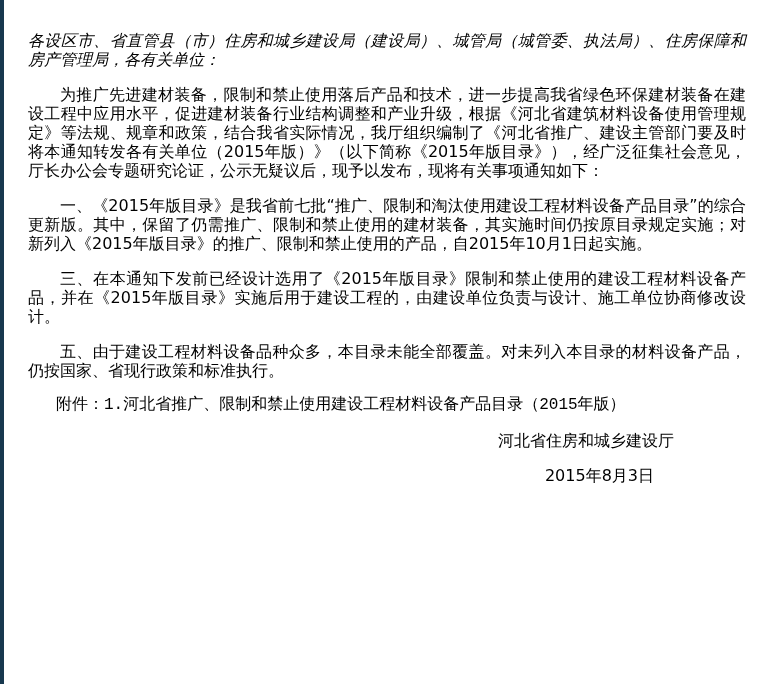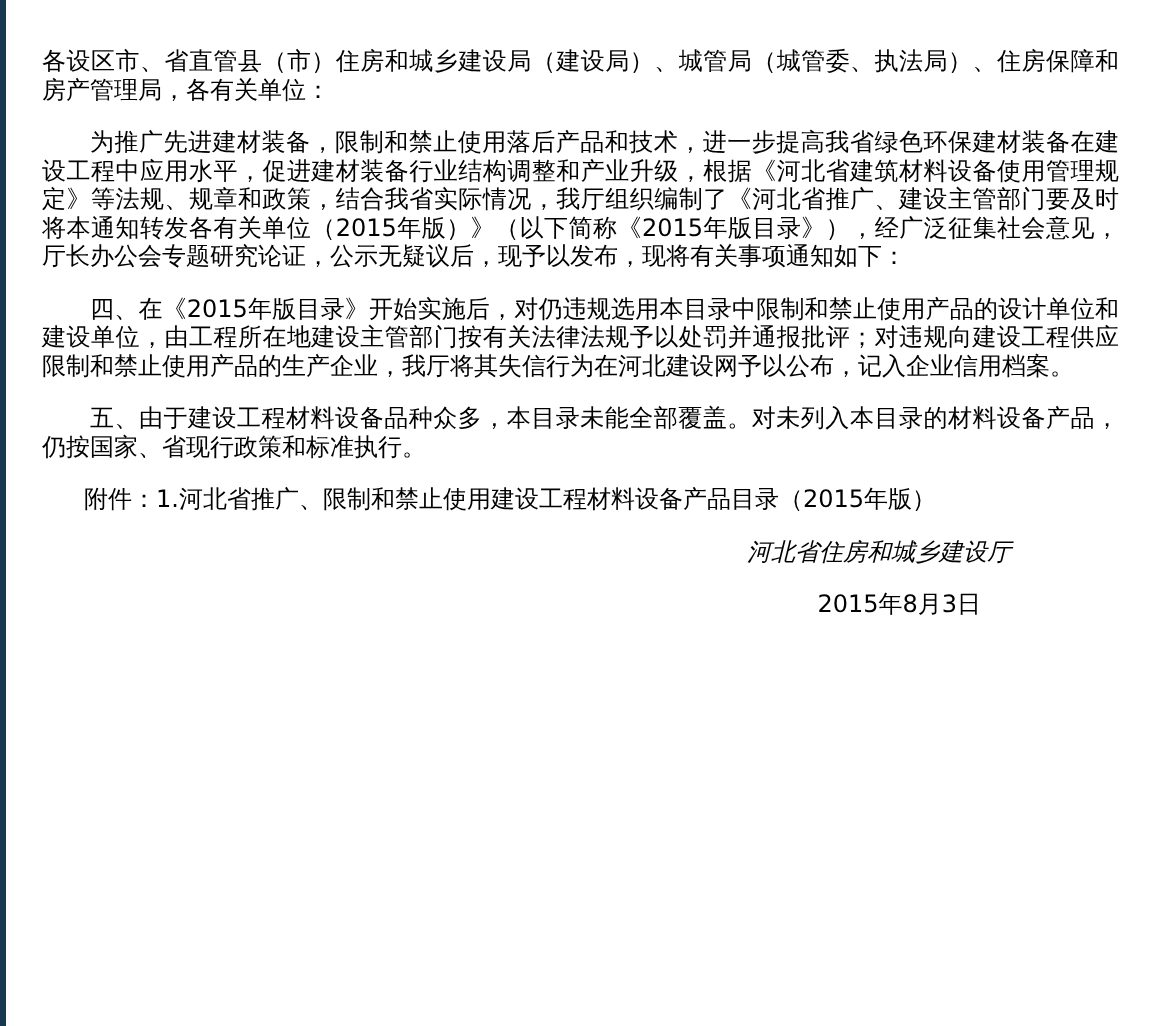--- a/index.html
+++ b/index.html
@@ -22,44 +22,46 @@
     color: #000000;
     letter-spacing: 0;
   }
   .page p {
     margin: 16px 0;
     text-align: justify;
   }
   .salutation {
     margin-top: 0 !important;
     text-indent: 0;
+    font-style: italic;
   }
   .para {
     text-indent: 2em;
   }
   .attach-1 {
     text-indent: 28px;
+    font-family: Liberation Mono, monospace;
   }
   .attach-2 {
     text-indent: 67px;
   }
   .signature {
     text-align: right !important;
     padding-right: 72px;
-    font-style: italic;
   }
   .issue-date {
     text-align: right !important;
     padding-right: 92px;
   }
 </style>
 </head>
 <body>
 
 <div class="page" style="background: rgb(255, 255, 255); border-left-color: rgb(23, 56, 78); color: rgb(0, 0, 0);">
   <p class="salutation">各设区市、省直管县（市）住房和城乡建设局（建设局）、城管局（城管委、执法局）、住房保障和房产管理局，各有关单位：</p>
   <p class="para">为推广先进建材装备，限制和禁止使用落后产品和技术，进一步提高我省绿色环保建材装备在建设工程中应用水平，促进建材装备行业结构调整和产业升级，根据《河北省建筑材料设备使用管理规定》等法规、规章和政策，结合我省实际情况，我厅组织编制了《河北省推广、建设主管部门要及时将本通知转发各有关单位（2015年版）》（以下简称《2015年版目录》），经广泛征集社会意见，厅长办公会专题研究论证，公示无疑议后，现予以发布，现将有关事项通知如下：</p>
-  <p class="para">四、在《2015年版目录》开始实施后，对仍违规选用本目录中限制和禁止使用产品的设计单位和建设单位，由工程所在地建设主管部门按有关法律法规予以处罚并通报批评；对违规向建设工程供应限制和禁止使用产品的生产企业，我厅将其失信行为在河北建设网予以公布，记入企业信用档案。</p>
+  <p class="para">一、《2015年版目录》是我省前七批“推广、限制和淘汰使用建设工程材料设备产品目录”的综合更新版。其中，保留了仍需推广、限制和禁止使用的建材装备，其实施时间仍按原目录规定实施；对新列入《2015年版目录》的推广、限制和禁止使用的产品，自2015年10月1日起实施。</p>
+  <p class="para">三、在本通知下发前已经设计选用了《2015年版目录》限制和禁止使用的建设工程材料设备产品，并在《2015年版目录》实施后用于建设工程的，由建设单位负责与设计、施工单位协商修改设计。</p>
   <p class="para">五、由于建设工程材料设备品种众多，本目录未能全部覆盖。对未列入本目录的材料设备产品，仍按国家、省现行政策和标准执行。</p>
   <p class="attach-1">附件：1.河北省推广、限制和禁止使用建设工程材料设备产品目录（2015年版）</p>
   <p class="signature">河北省住房和城乡建设厅</p>
   <p class="issue-date">2015年8月3日</p>
 </div>
 
 </body></html>

